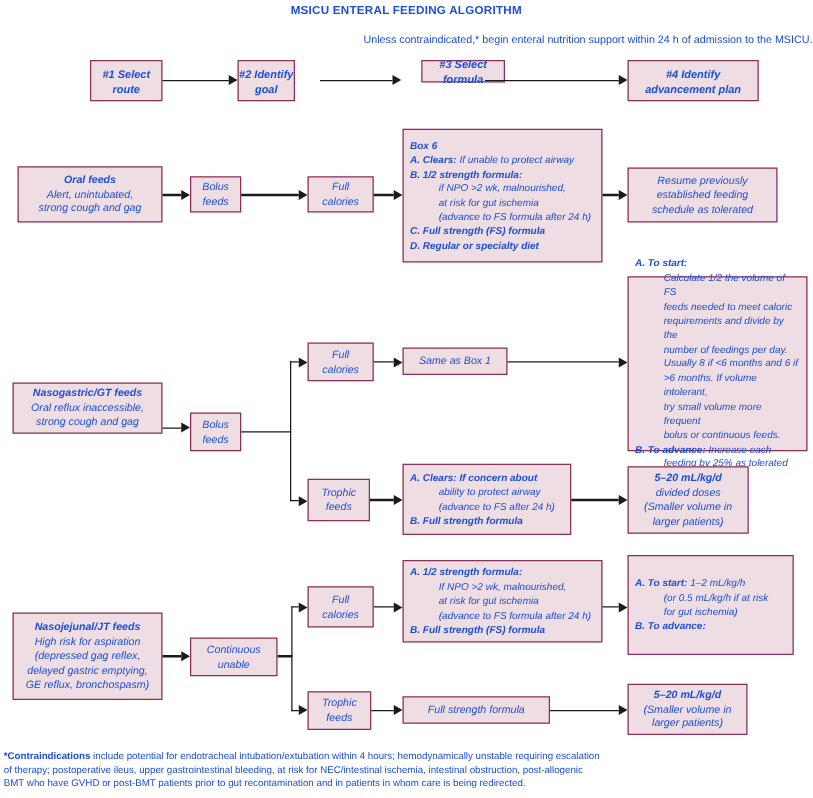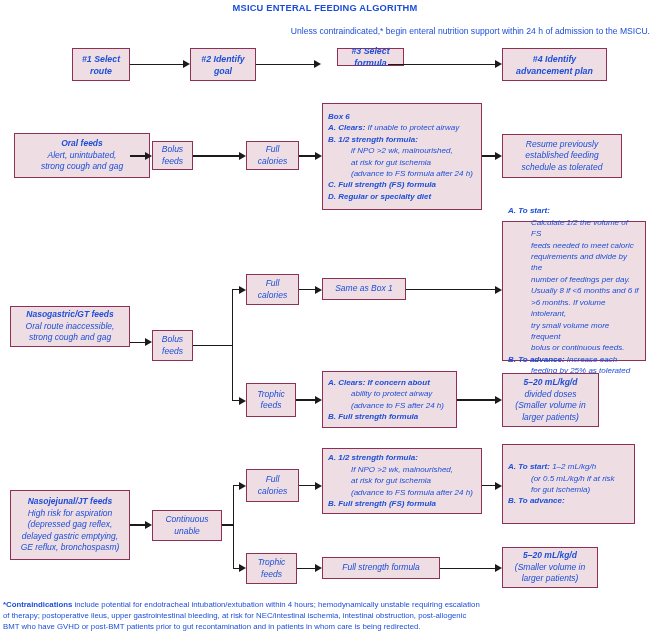--- a/index.html
+++ b/index.html
@@ -29,31 +29,31 @@
 </head>
 <body>
 
 <div id="canvas">
 
   <div class="title">MSICU ENTERAL FEEDING ALGORITHM</div>
   <div class="subtitle">Unless contraindicated,* begin enteral nutrition support within 24 h of admission to the MSICU.</div>
 
   <div class="box stepbox pre" style="left:72px;top:48px;width:58px;height:33px">#1 Select
 route</div>
-  <div class="box stepbox pre" style="left:190px;top:48px;width:66px;height:33px">#2 Identify
+  <div class="box stepbox pre" style="left:190px;top:48px;width:46px;height:33px">#2 Identify
 goal</div>
   <div class="box stepbox pre" style="left:337px;top:48px;width:67px;height:18px">#3 Select
 formula</div>
   <div class="box stepbox pre" style="left:502px;top:48px;width:105px;height:33px">#4 Identify
 advancement plan</div>
   <div class="arr" style="left:130px;top:63.5px;width:53px"></div>
   <div class="arr" style="left:256px;top:63.5px;width:58px"></div>
   <div class="arr" style="left:388px;top:63.5px;width:107px"></div>
 
-  <div class="box" style="left:14px;top:133px;width:136px;height:45px">
+  <div class="box" style="left:14px;top:133px;width:116px;height:45px">
     <span class="b">Oral feeds</span>
     <span class="pre">Alert, unintubated,
 strong cough and gag</span>
   </div>
   <div class="box b pre" style="left:152px;top:141px;width:41px;height:29px">Bolus
 feeds</div>
   <div class="box b pre" style="left:246px;top:141px;width:53px;height:29px">Full
 calories</div>
   <div class="box left" style="left:322px;top:103px;width:160px;height:107px">
     <div><span class="b">Box 6</span></div>
@@ -68,21 +68,21 @@
   <div class="box b pre" style="left:502px;top:134px;width:120px;height:44px">Resume previously
 established feeding
 schedule as tolerated</div>
   <div class="arr" style="left:130px;top:155.3px;width:15px"></div>
   <div class="arr" style="left:193px;top:155.3px;width:46px"></div>
   <div class="arr" style="left:299px;top:155.3px;width:16px"></div>
   <div class="arr" style="left:482px;top:155.3px;width:13px"></div>
 
   <div class="box" style="left:10px;top:306px;width:120px;height:41px">
     <span class="b">Nasogastric/GT feeds</span>
-    <span class="pre">Oral route inaccessible,
+    <span class="pre">Oral reflux inaccessible,
 strong cough and gag</span>
   </div>
   <div class="box b pre" style="left:152px;top:330px;width:41px;height:31px">Bolus
 feeds</div>
   <div class="box b pre" style="left:246px;top:274px;width:53px;height:31px">Full
 calories</div>
   <div class="box b" style="left:322px;top:278px;width:84px;height:22px">Same as Box 1</div>
   <div class="box left" style="left:502px;top:221px;width:144px;height:140px">
     <div><span class="b">A. To start:</span></div>
     <div class="ind pre">Calculate 1/2 the volume of FS

